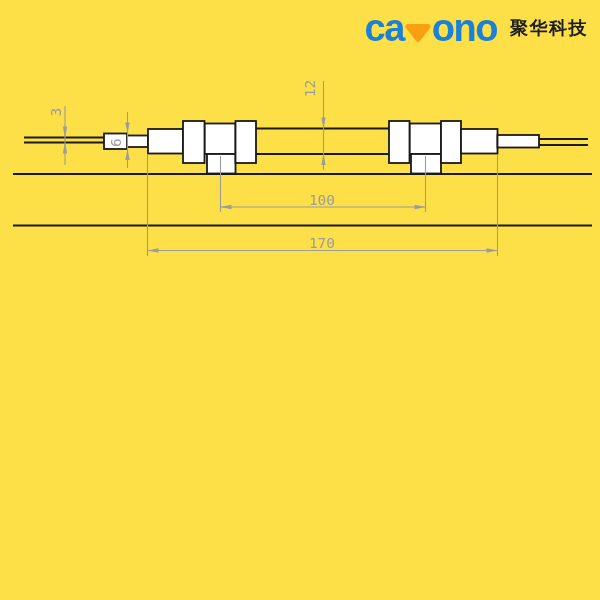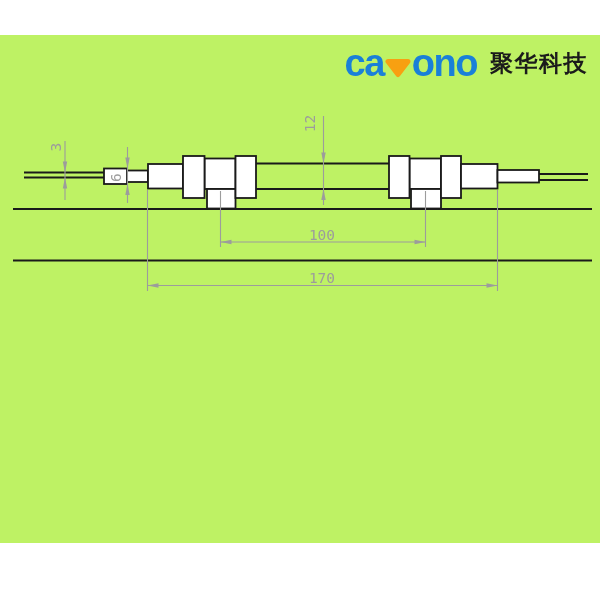--- a/index.html
+++ b/index.html
@@ -1,23 +1,23 @@
 <!DOCTYPE html>
 <html><head>
 <meta charset="utf-8">
 <style>
   html,body{margin:0;padding:0;background:#ffffff;}
-  .page{position:relative;width:600px;height:508px;background:#bef264;overflow:hidden;
-        font-family:"Liberation Sans",sans-serif;margin-top:35px;}
+  .page{position:relative;width:600px;height:600px;background:#fde047;overflow:hidden;
+        font-family:"Liberation Sans",sans-serif;}
   
   .logo{position:absolute;top:9px;right:12px;display:flex;align-items:center;}
   .wordmark{font-weight:bold;font-size:38px;line-height:38px;color:#1a80d8;
             letter-spacing:-1.5px;white-space:nowrap;}
   .wordmark .vtri{vertical-align:baseline;position:relative;top:2px;margin:0 1px;}
-  .cjk{font-weight:bold;font-size:23px;line-height:30px;color:#1b1b1b;
+  .cjk{font-weight:bold;font-size:18px;line-height:30px;color:#1b1b1b;
        letter-spacing:1.5px;margin-left:13px;white-space:nowrap;}
   
   .drawing{position:absolute;left:0;top:0;}
   .geo rect{fill:#ffffff;stroke:#1a1a1a;stroke-width:1.8;}
   .geo line{stroke:#1a1a1a;stroke-width:1.8;}
   .dim line{stroke:#9c9c9c;stroke-width:1.1;}
   .dim polygon{fill:#9c9c9c;stroke:none;}
   .dim text{fill:#9c9c9c;font-size:14.5px;
             font-family:"DejaVu Sans Mono","Liberation Mono",monospace;}
 </style>

